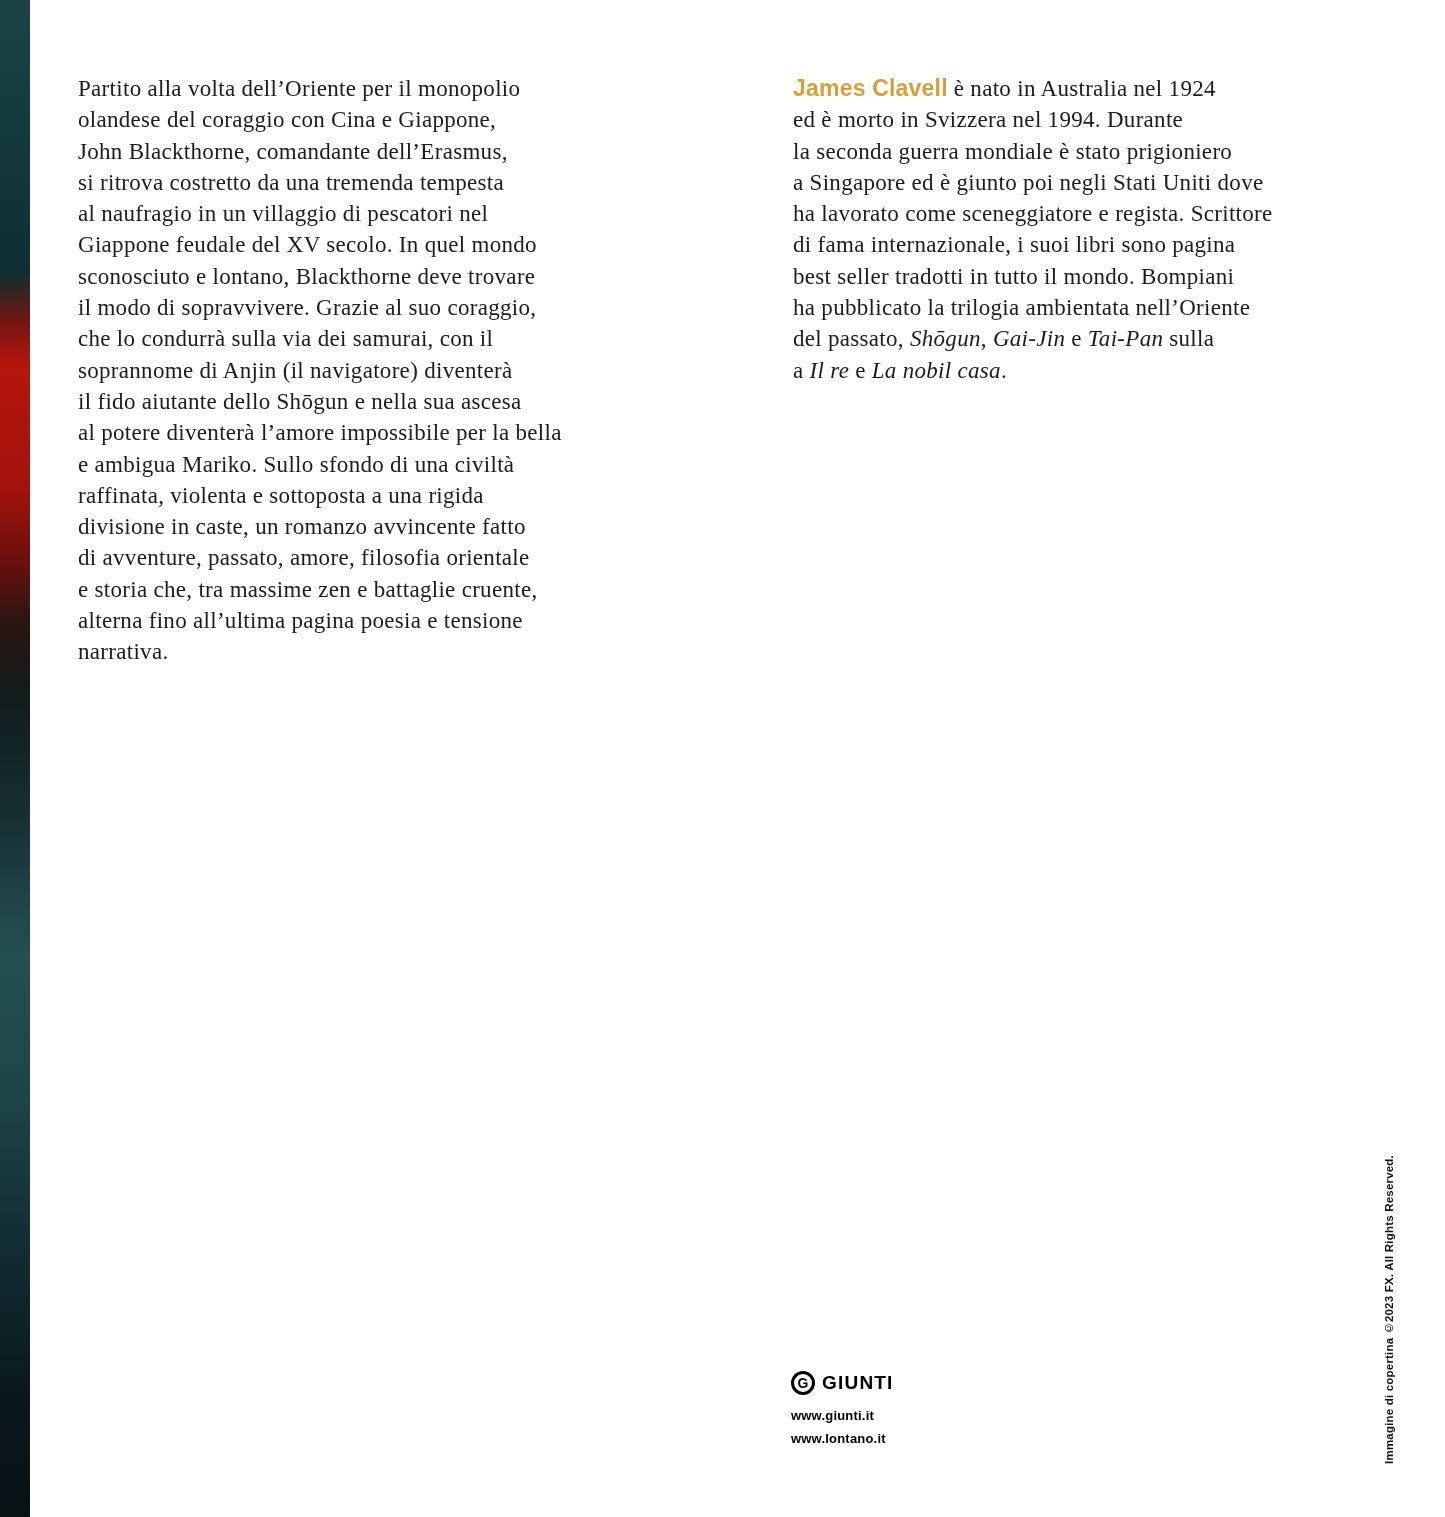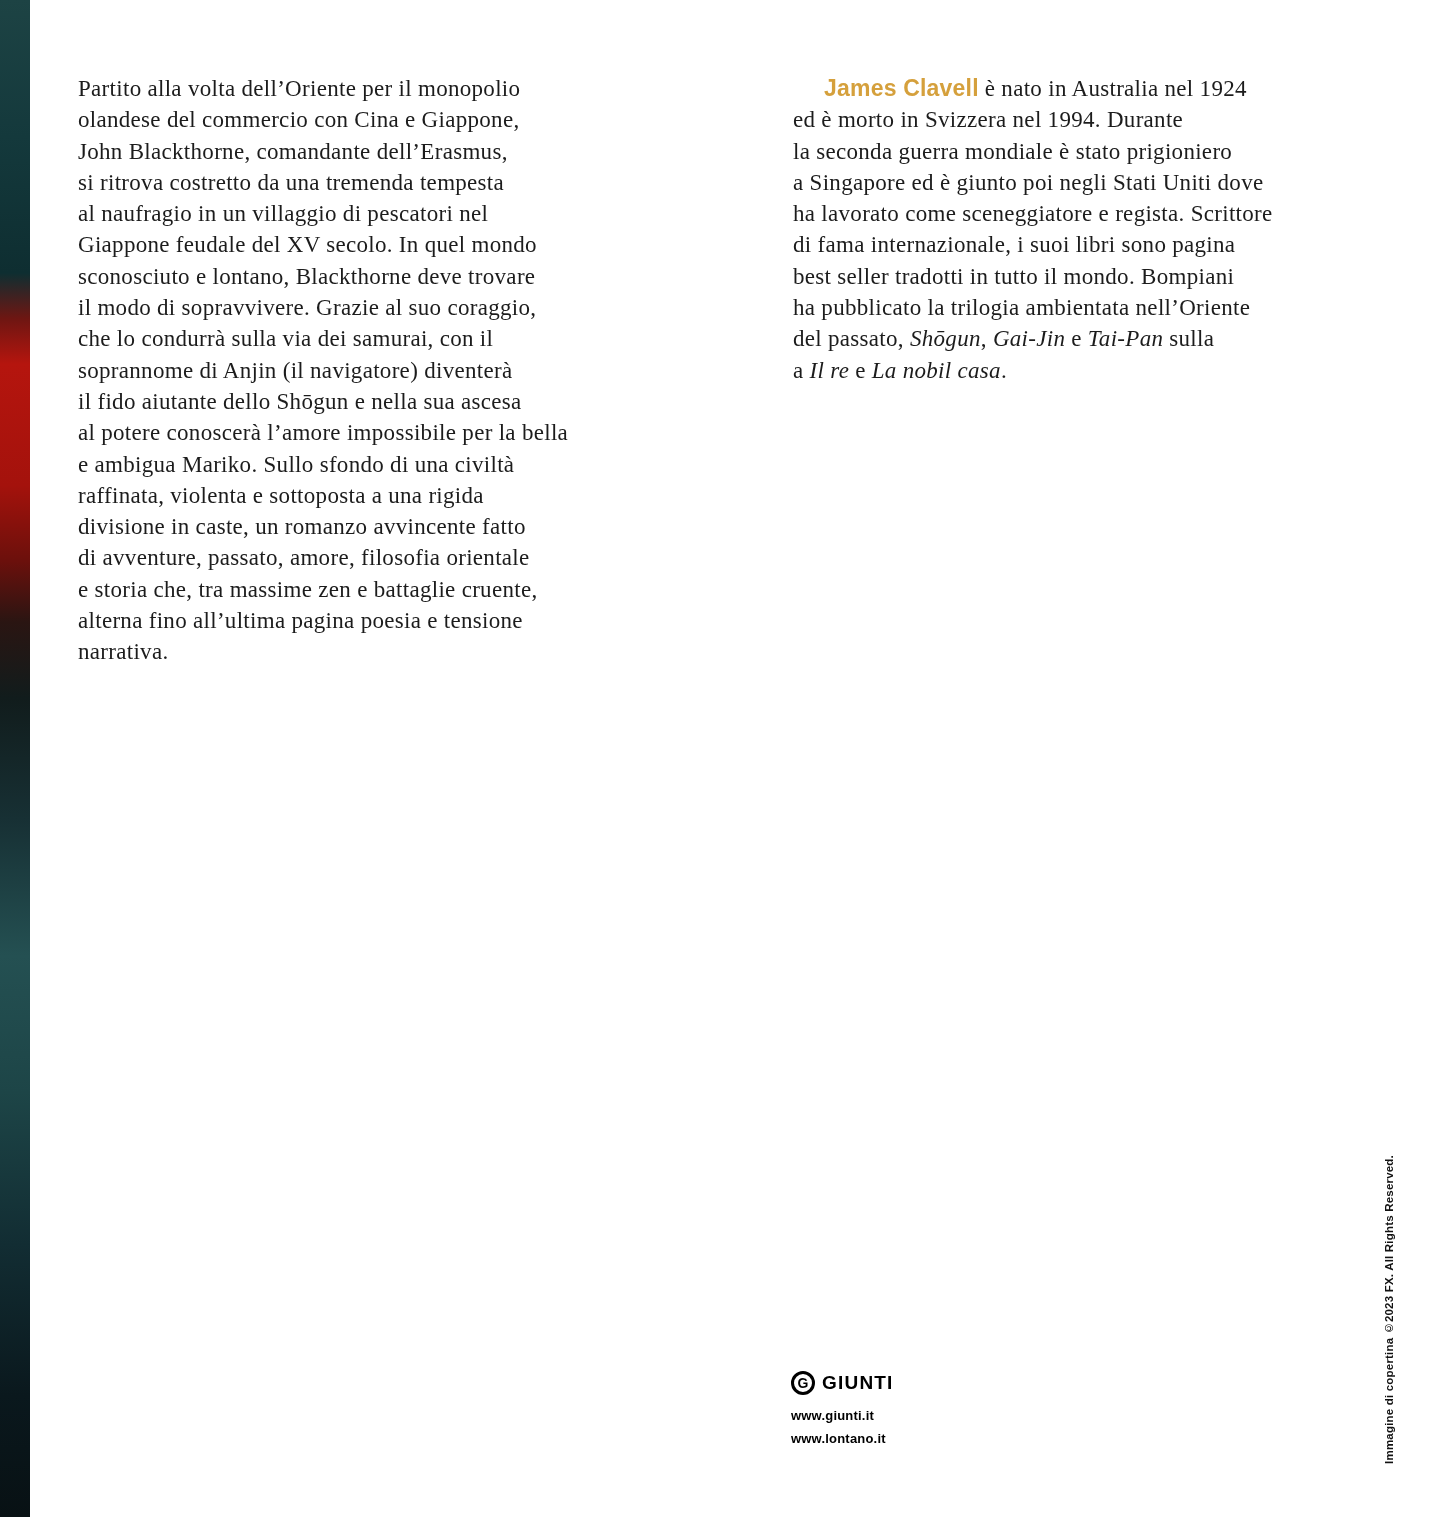--- a/index.html
+++ b/index.html
@@ -46,21 +46,20 @@
     letter-spacing: 0.3px;
   }
   .col .ln { white-space: nowrap; }
   .col-left  { left: 78px;  width: 640px; }
   .col-right { left: 793px; width: 620px; }
   .author-name {
     font-family: "Liberation Sans", sans-serif;
     font-weight: bold;
     color: #D5A03C;
     letter-spacing: 0.2px;
-    margin-left: 31px;
   }
   .it { font-style: italic; }
   .footer {
     position: absolute; left: 791px; top: 1371px;
     font-family: "Liberation Sans", sans-serif;
     font-weight: bold;
     color: #000000;
   }
   .logo-row {
     display: flex; align-items: center; gap: 7px;
@@ -94,31 +93,31 @@
 </style>
 </head>
 <body>
 
 <div class="page">
 
   <div class="cover-strip"></div>
 
   <div class="col col-left">
     <div class="ln">Partito alla volta dell’Oriente per il monopolio</div>
-    <div class="ln">olandese del commercio con Cina e Giappone,</div>
+    <div class="ln">olandese del coraggio con Cina e Giappone,</div>
     <div class="ln">John Blackthorne, comandante dell’Erasmus,</div>
     <div class="ln">si ritrova costretto da una tremenda tempesta</div>
     <div class="ln">al naufragio in un villaggio di pescatori nel</div>
     <div class="ln">Giappone feudale del XV secolo. In quel mondo</div>
     <div class="ln">sconosciuto e lontano, Blackthorne deve trovare</div>
     <div class="ln">il modo di sopravvivere. Grazie al suo coraggio,</div>
     <div class="ln">che lo condurrà sulla via dei samurai, con il</div>
     <div class="ln">soprannome di Anjin (il navigatore) diventerà</div>
     <div class="ln">il fido aiutante dello Shōgun e nella sua ascesa</div>
-    <div class="ln">al potere conoscerà l’amore impossibile per la bella</div>
+    <div class="ln">al potere diventerà l’amore impossibile per la bella</div>
     <div class="ln">e ambigua Mariko. Sullo sfondo di una civiltà</div>
     <div class="ln">raffinata, violenta e sottoposta a una rigida</div>
     <div class="ln">divisione in caste, un romanzo avvincente fatto</div>
     <div class="ln">di avventure, passato, amore, filosofia orientale</div>
     <div class="ln">e storia che, tra massime zen e battaglie cruente,</div>
     <div class="ln">alterna fino all’ultima pagina poesia e tensione</div>
     <div class="ln">narrativa.</div>
   </div>
 
   <div class="col col-right">

